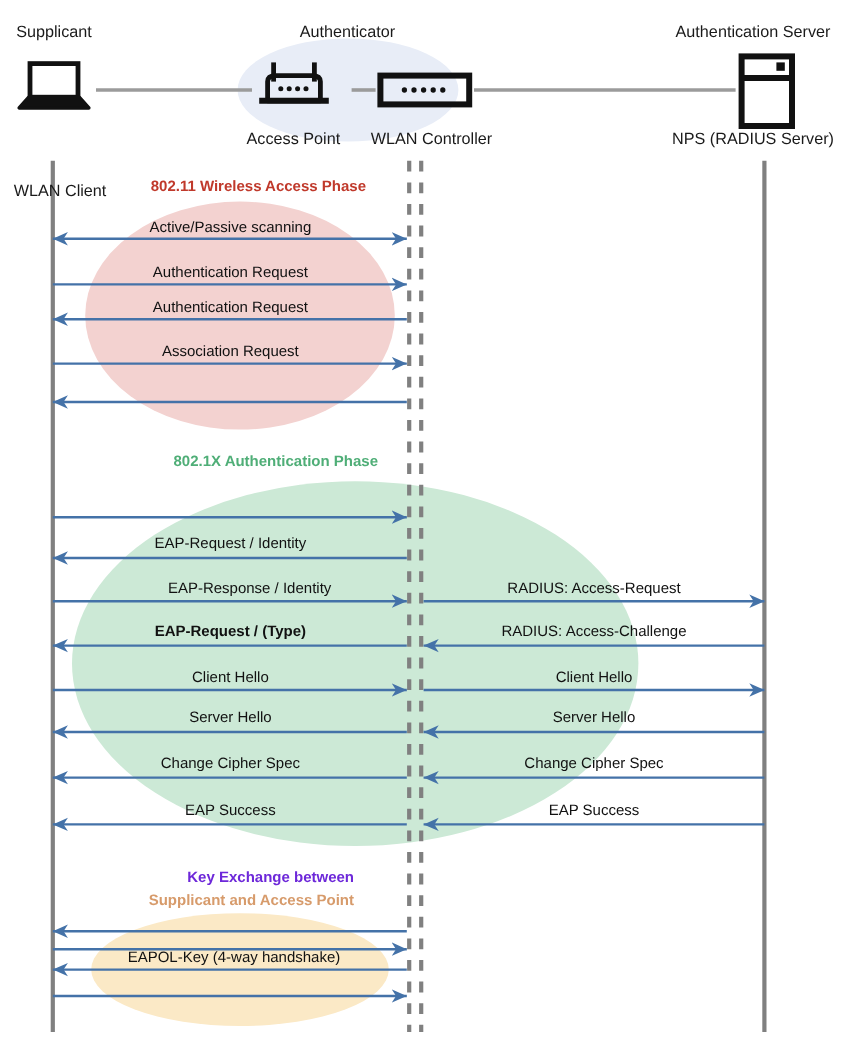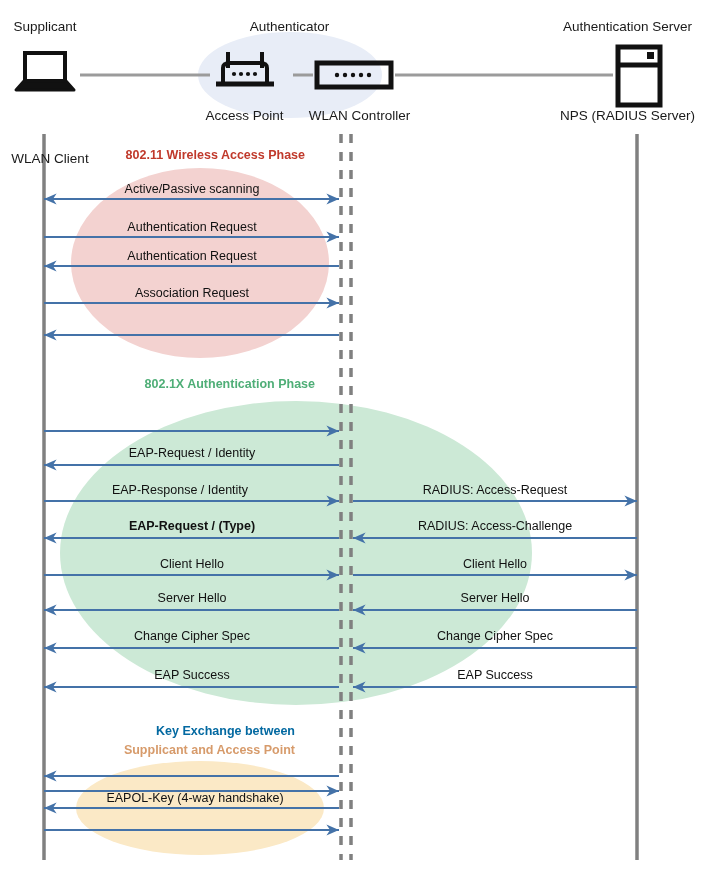--- a/index.html
+++ b/index.html
@@ -139,30 +139,30 @@
   <div class="actor-sub" style="left:197px;top:108px;width:95px;">Access Point</div>
   <div class="actor-sub" style="left:297px;top:108px;width:125px;">WLAN Controller</div>
 
   <div class="actor-title" style="left:545px;top:19px;width:165px;">Authentication Server</div>
   <div class="actor-sub" style="left:545px;top:108px;width:165px;">NPS (RADIUS Server)</div>
 
   <div class="phase-label" style="left:75px;top:146px;width:230px;color:#C0392B;">802.11 Wireless Access Phase</div>
 
   <div class="phase-label" style="left:90px;top:375px;width:225px;color:#4FAE77;">802.1X Authentication Phase</div>
 
-  <div class="phase-label" style="left:95px;top:722px;width:200px;color:#0369a1;">Key Exchange between</div>
+  <div class="phase-label" style="left:95px;top:722px;width:200px;color:#6d28d9;">Key Exchange between</div>
   <div class="phase-label" style="left:95px;top:741px;width:200px;color:#D79B6B;">Supplicant and Access Point</div>
 
   <div class="msg-label" style="left:72px;top:182px;width:240px;">Active/Passive scanning</div>
   <div class="msg-label" style="left:72px;top:220px;width:240px;">Authentication Request</div>
   <div class="msg-label" style="left:72px;top:249px;width:240px;">Authentication Request</div>
   <div class="msg-label" style="left:72px;top:286px;width:240px;">Association Request</div>
 
   <div class="msg-label" style="left:72px;top:446px;width:240px;">EAP-Request / Identity</div>
-  <div class="msg-label" style="left:60px;top:483px;width:240px;text-align:center;">EAP-Response / Identity</div>
+  <div class="msg-label" style="left:88px;top:483px;width:240px;text-align:center;">EAP-Response / Identity</div>
   <div class="msg-label" style="left:72px;top:519px;width:240px;font-weight:bold;">EAP-Request / (Type)</div>
   <div class="msg-label" style="left:72px;top:557px;width:240px;">Client Hello</div>
   <div class="msg-label" style="left:72px;top:591px;width:240px;">Server Hello</div>
   <div class="msg-label" style="left:72px;top:629px;width:240px;">Change Cipher Spec</div>
   <div class="msg-label" style="left:72px;top:668px;width:240px;">EAP Success</div>
 
   <div class="msg-label" style="left:370px;top:483px;width:250px;">RADIUS: Access-Request</div>
   <div class="msg-label" style="left:370px;top:519px;width:250px;">RADIUS: Access-Challenge</div>
   <div class="msg-label" style="left:370px;top:557px;width:250px;">Client Hello</div>
   <div class="msg-label" style="left:370px;top:591px;width:250px;">Server Hello</div>

